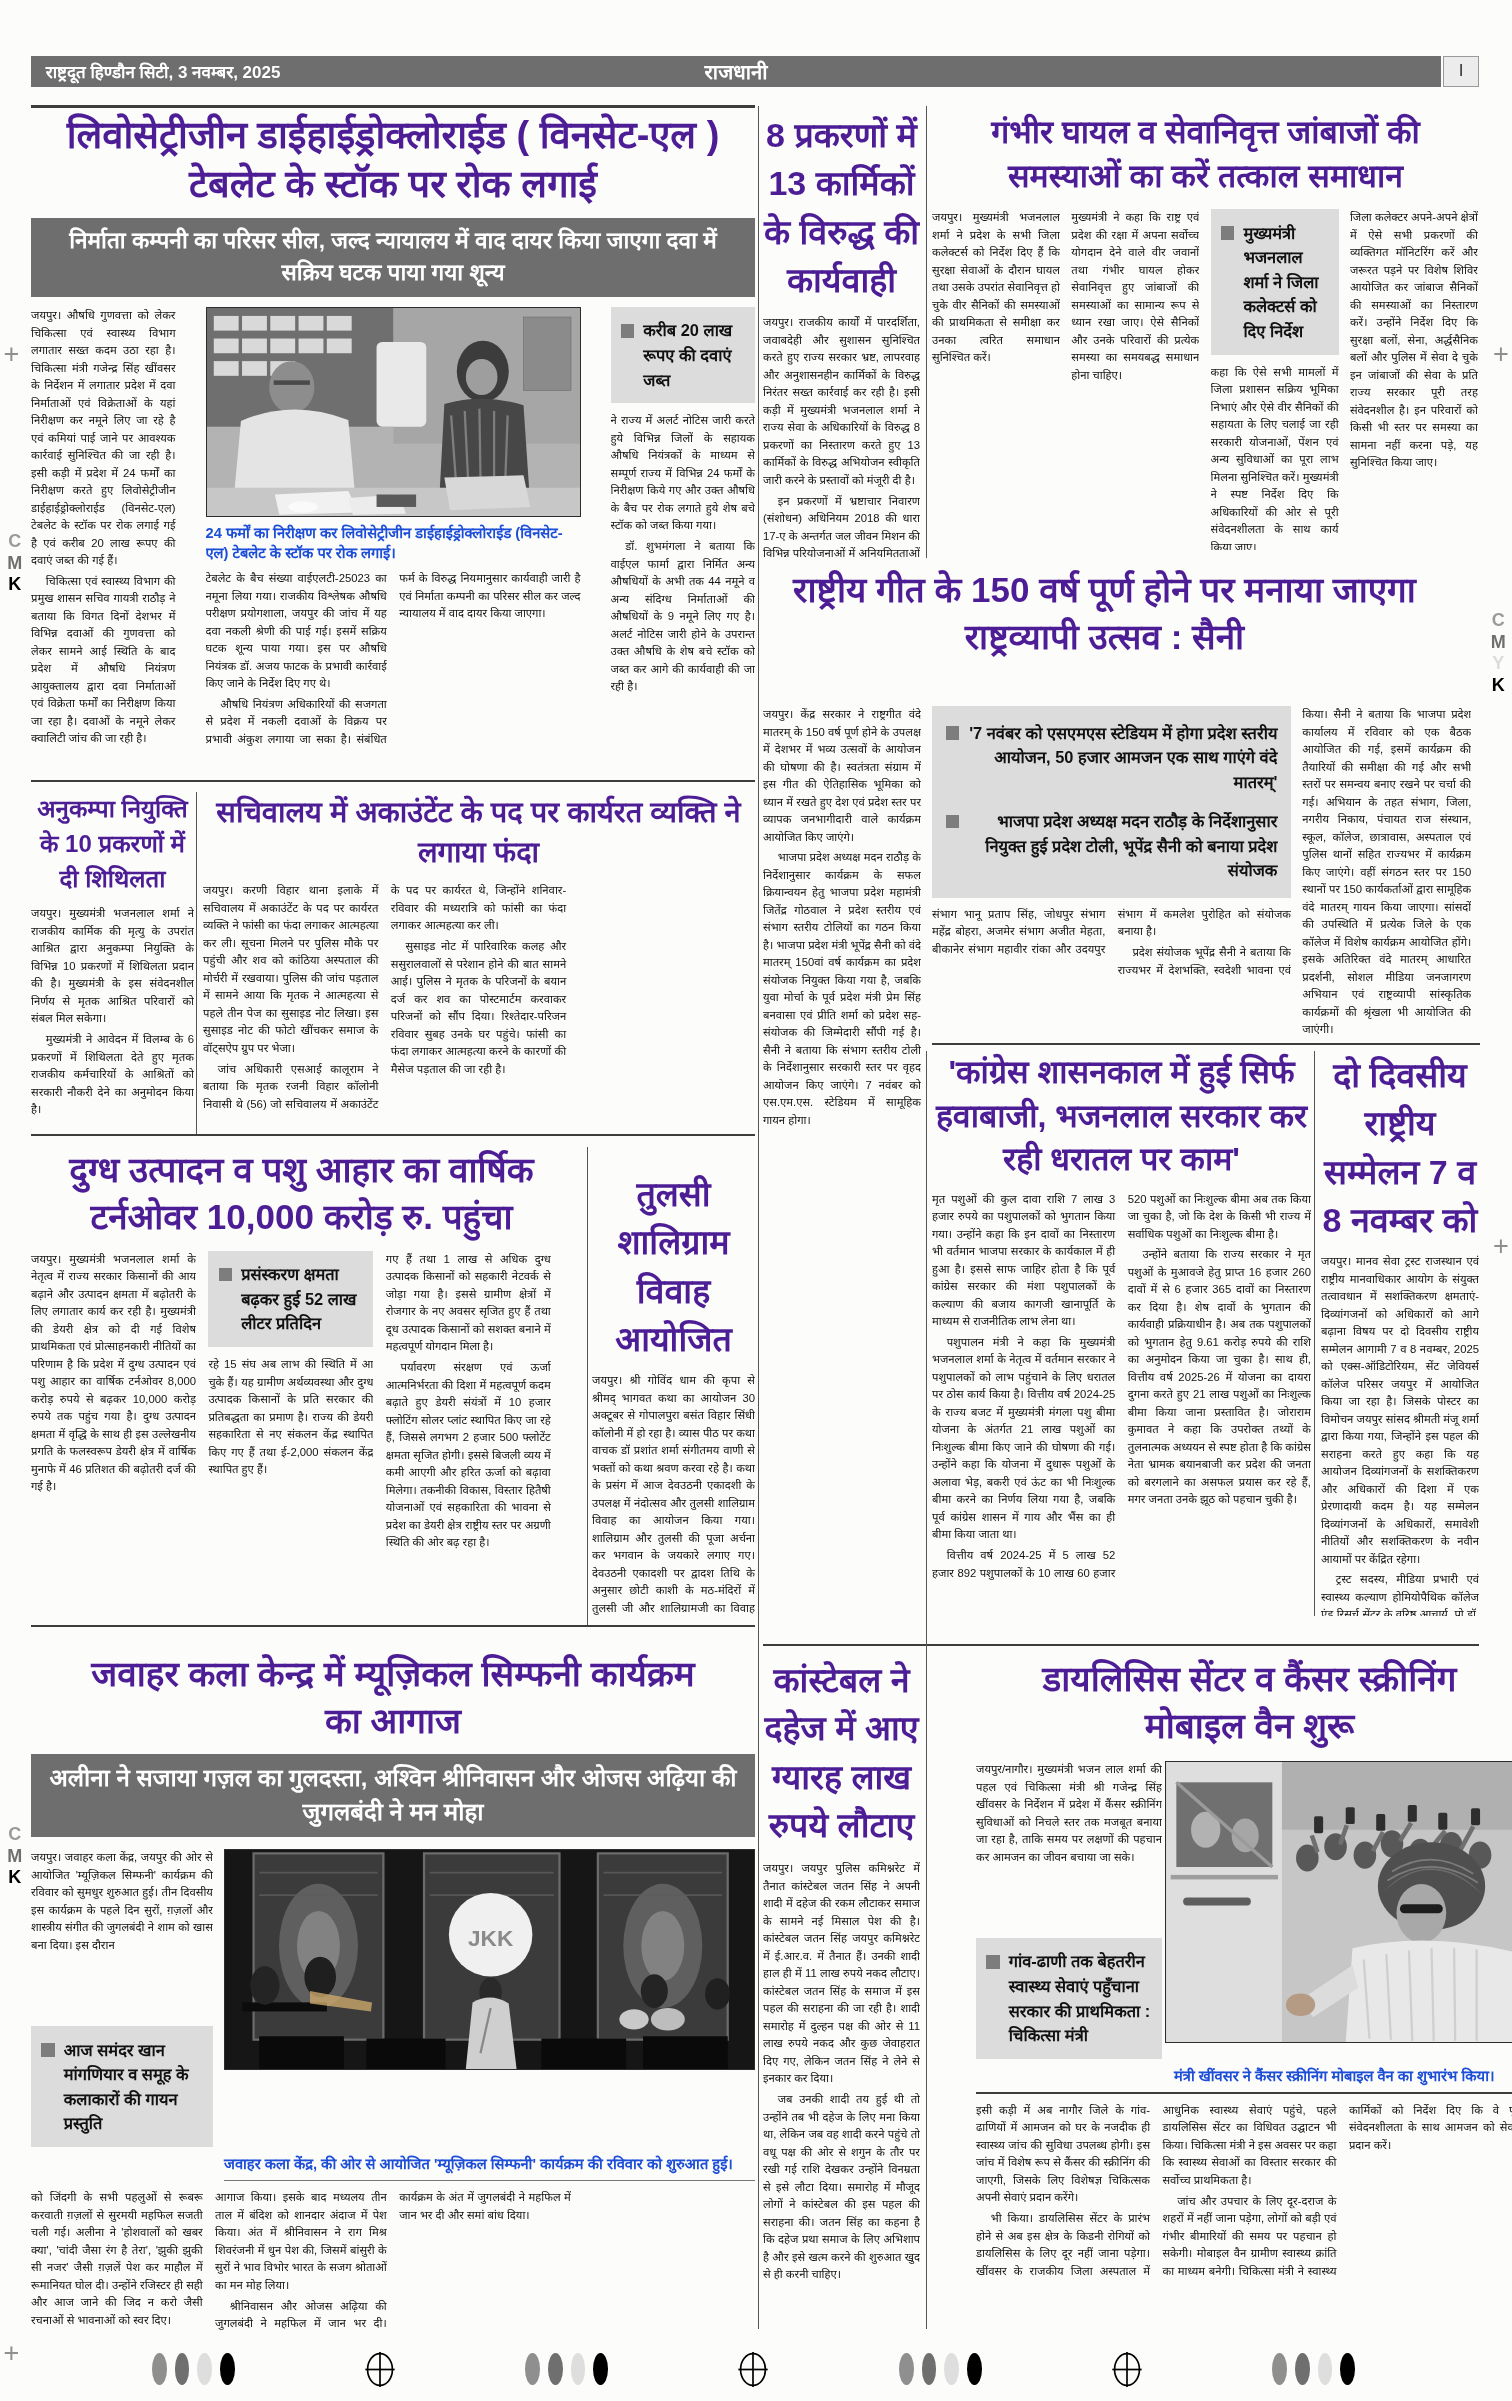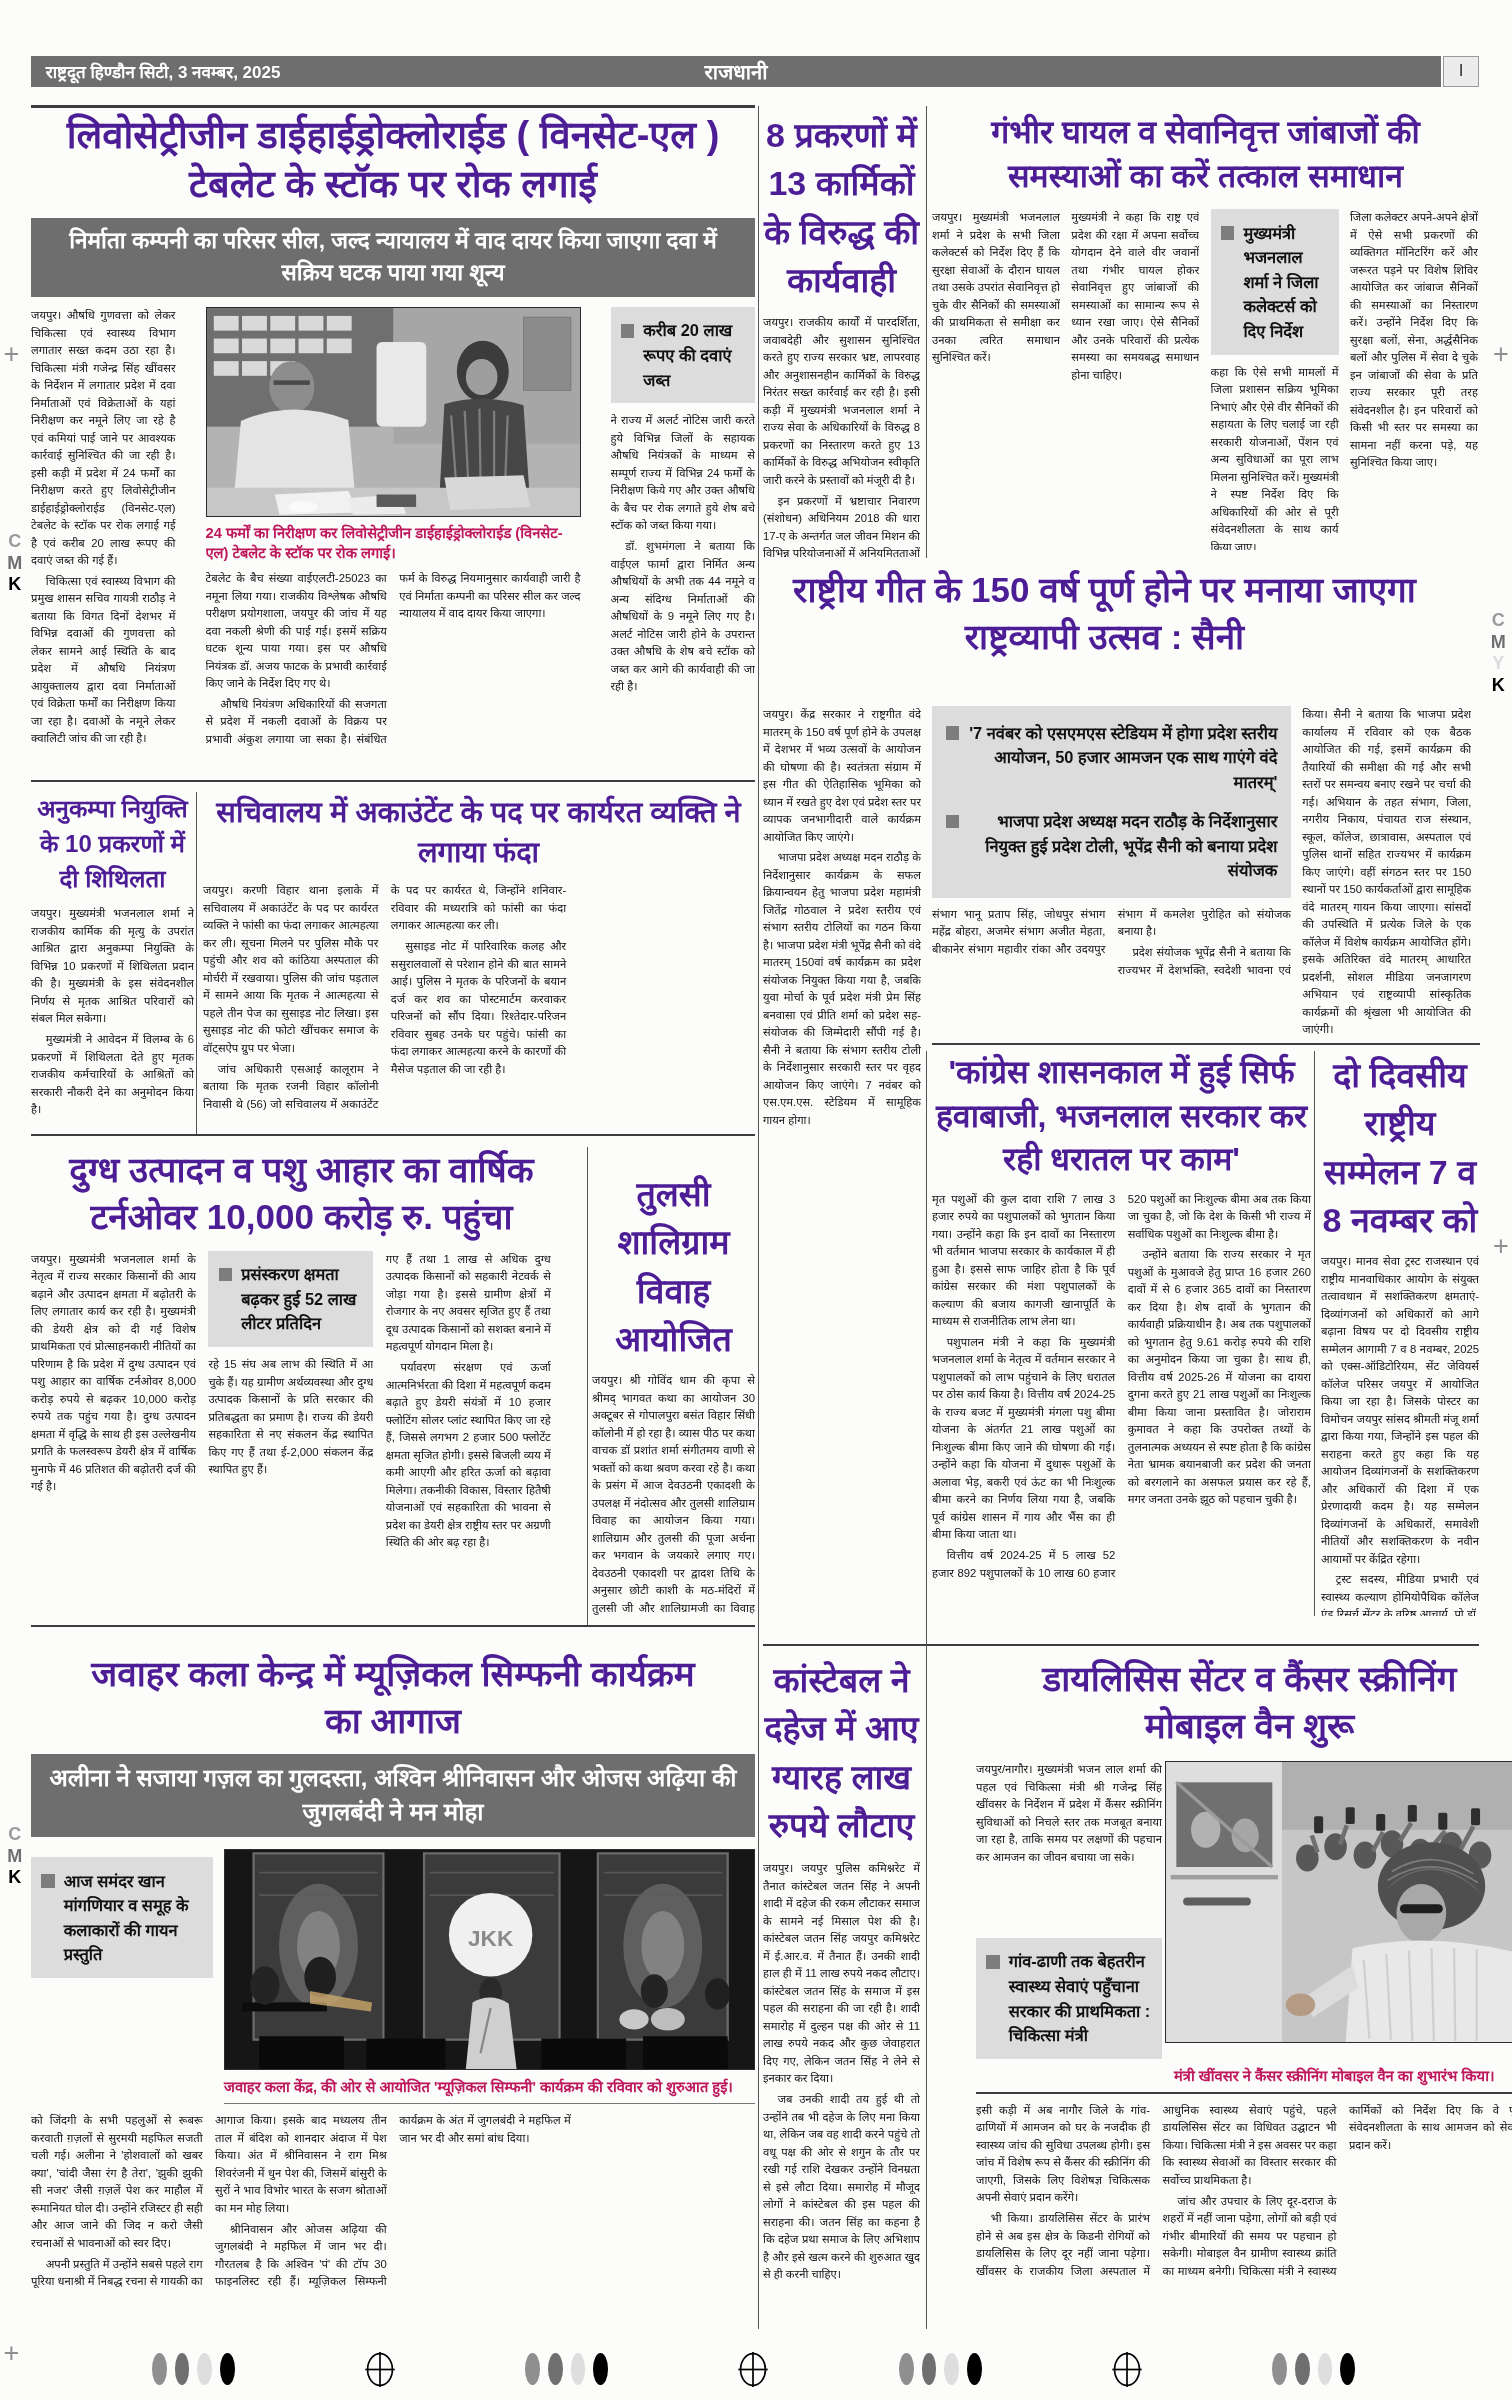--- a/index.html
+++ b/index.html
@@ -26,21 +26,21 @@
   
   .graybar{background:#6e6e6e;color:#fff;font-weight:700;text-align:center;font-size:22.6px;line-height:1.45;padding:6.8px 17px;box-sizing:border-box;}
   
   .graybox{background:#dcdcdc;padding:11.3px 10.2px;box-sizing:border-box;display:flex;align-items:flex-start;}
   .graybox .sq{flex:0 0 auto;width:13.6px;height:13.6px;background:#7d7d7d;margin:5.6px 9px 0 0;}
   .graybox .gb-text{font-size:16.4px;font-weight:700;line-height:1.5;color:#111;}
   
   .bodytxt{font-size:11.3px;line-height:1.55;text-align:justify;overflow:hidden;}
   .bodytxt p{margin:0 0 3.4px 0;text-indent:14.7px;}
   .bodytxt p.nofirst{text-indent:0;}
-  .caption{font-weight:700;font-size:14.7px;line-height:1.4;color:#be185d;}
+  .caption{font-weight:700;font-size:14.7px;line-height:1.4;color:#1d4ed8;}
   .cols2{columns:2;column-gap:12.4px;column-fill:auto;}
   .cols3{columns:3;column-gap:12.4px;column-fill:auto;}
   .cols4{columns:4;column-gap:12.4px;column-fill:auto;}
   
   .cmyk{width:20.3px;text-align:center;font-size:18px;font-weight:700;line-height:1.2;}
   .cross{color:#8f8f8f;font-size:27px;font-weight:400;}
   
   .regrow{left:152px;top:2349px;width:1203px;height:40px;display:flex;align-items:center;justify-content:space-between;}
   .reggroup{display:flex;gap:8px;align-items:center;}
   .regdot{width:14.7px;height:32px;border-radius:50%;}
@@ -293,20 +293,23 @@
       <p class="nofirst">जयपुर। मानव सेवा ट्रस्ट राजस्थान एवं राष्ट्रीय मानवाधिकार आयोग के संयुक्त तत्वावधान में सशक्तिकरण क्षमताएं- दिव्यांगजनों को अधिकारों को आगे बढ़ाना विषय पर दो दिवसीय राष्ट्रीय सम्मेलन आगामी 7 व 8 नवम्बर, 2025 को एक्स-ऑडिटोरियम, सेंट जेवियर्स कॉलेज परिसर जयपुर में आयोजित किया जा रहा है। जिसके पोस्टर का विमोचन जयपुर सांसद श्रीमती मंजू शर्मा द्वारा किया गया, जिन्होंने इस पहल की सराहना करते हुए कहा कि यह आयोजन दिव्यांगजनों के सशक्तिकरण और अधिकारों की दिशा में एक प्रेरणादायी कदम है। यह सम्मेलन दिव्यांगजनों के अधिकारों, समावेशी नीतियों और सशक्तिकरण के नवीन आयामों पर केंद्रित रहेगा।</p>
       <p>ट्रस्ट सदस्य, मीडिया प्रभारी एवं स्वास्थ्य कल्याण होमियोपैथिक कॉलेज एंड रिसर्च सेंटर के वरिष्ठ आचार्य, प्रो.डॉ. राजीव सक्सेना ने बताया इसमें देशभर से लगभग 250 प्रतिभागी भाग लेंगें जिसमें विभिन्न विशेषज्ञों द्वारा दिव्यांगजनों के अधिकारों, पुनर्वास, सामाजिक सशक्तिकरण, सीएसआर सहयोग और नीति निर्माण पर अपने विचार एवं अनुभव साझा करेंगे।</p>
     </div>
   </div>
 
   <div class="abs" style="left:31px;top:1635px;width:724px;height:696px;overflow:hidden;">
     <div class="hl hl-xl" style="width:632px;margin:16px auto 0 auto;">जवाहर कला केन्द्र में म्यूज़िकल सिम्फनी कार्यक्रम का आगाज</div>
     <div class="graybar" style="margin-top:9px;font-size:24px;">अलीना ने सजाया गज़ल का गुलदस्ता, अश्विन श्रीनिवासन और ओजस अढ़िया की जुगलबंदी ने मन मोहा</div>
     <div style="display:flex;gap:11.3px;margin-top:12.4px;">
       <div style="width:182px;">
+        <div class="bodytxt" style="height:169px;">
+          <p class="nofirst">जयपुर। जवाहर कला केंद्र, जयपुर की ओर से आयोजित 'म्यूज़िकल सिम्फनी' कार्यक्रम की रविवार को सुमधुर शुरुआत हुई। तीन दिवसीय इस कार्यक्रम के पहले दिन सुरों, ग़ज़लों और शास्त्रीय संगीत की जुगलबंदी ने शाम को खास बना दिया। इस दौरान</p>
+        </div>
         <div class="graybox" style="margin-top:8px;">
           <span class="sq"></span>
           <span class="gb-text">आज समंदर खान मांगणियार व समूह के कलाकारों की गायन प्रस्तुति</span>
         </div>
       </div>
       <div class="photo-frame" style="width:531px;height:221px;background:#151515;">
         <svg width="529" height="219" viewBox="0 0 936 388" xmlns="http://www.w3.org/2000/svg">
           <rect width="936" height="388" fill="#161616"></rect>
           <g>
             <rect x="50" y="6" width="230" height="330" fill="#3b3b3b" stroke="#6b6b6b" stroke-width="4"></rect>

